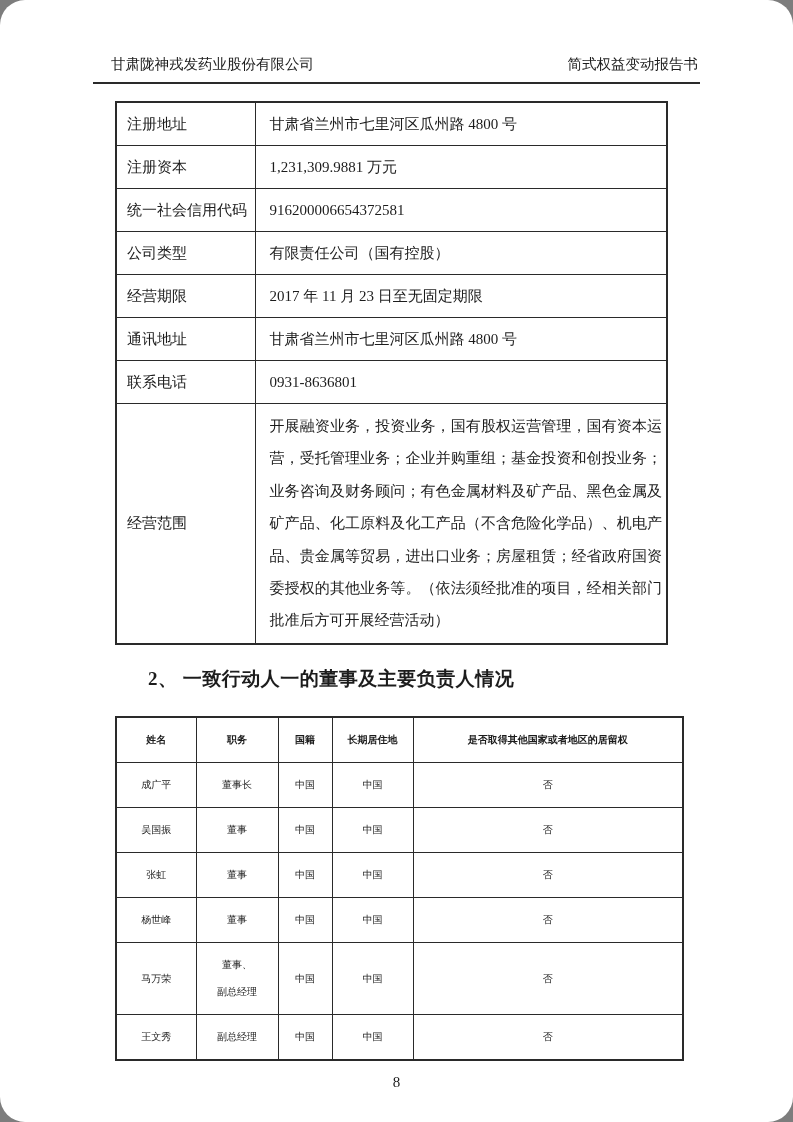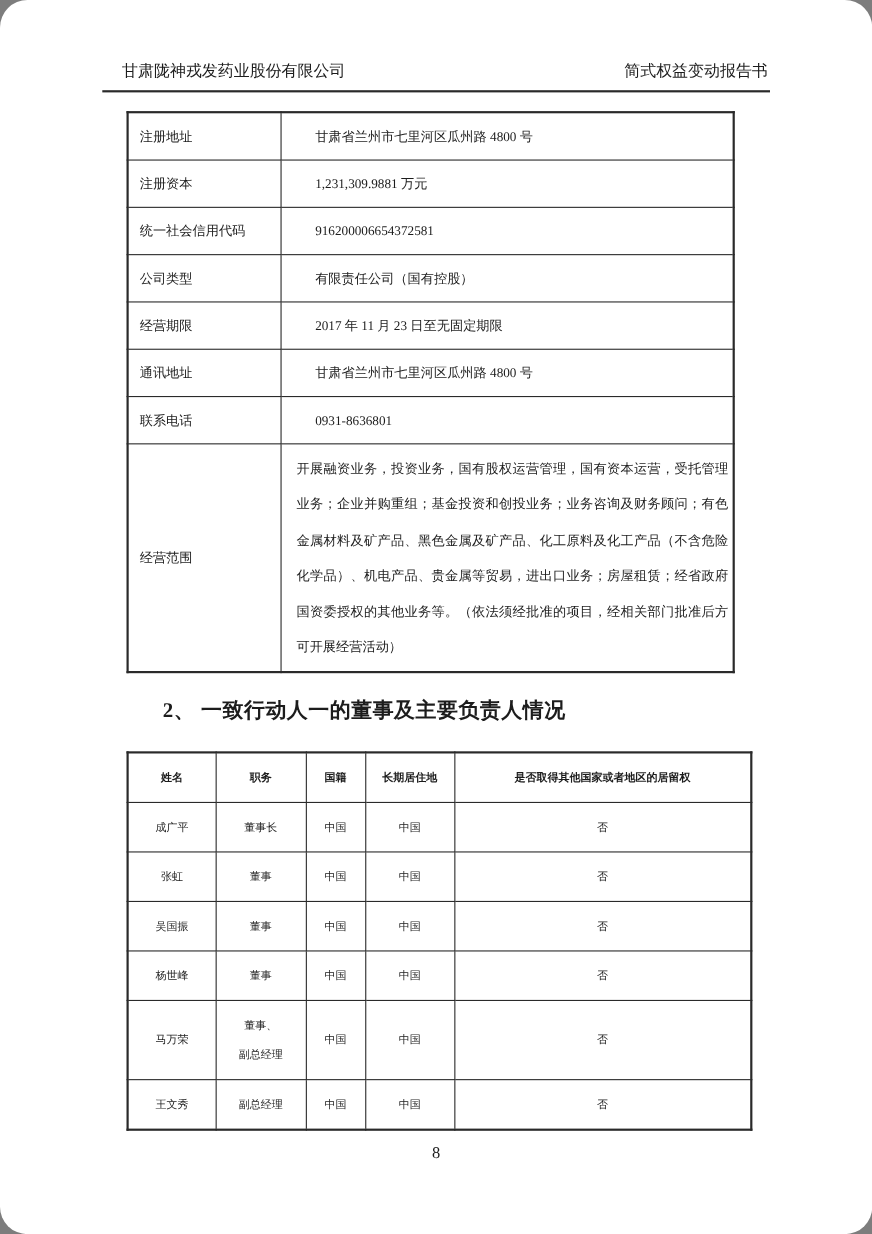--- a/index.html
+++ b/index.html
@@ -23,29 +23,29 @@
     justify-content: space-between;
     align-items: flex-end;
     font-size: 14.5px;
   }
   
   table { border-collapse: collapse; table-layout: fixed; }
   .t1 {
     margin: 17px 0 0 115px;
     width: 551px;
     border: 2px solid #2a2a2a;
-    font-size: 12px;
+    font-size: 15px;
   }
   .t1 td {
     border: 1px solid #2a2a2a;
     vertical-align: middle;
     overflow: hidden;
   }
   .t1 td.lbl { padding: 0 4px 0 10px; height: 42px; }
-  .t1 td.val { padding: 0 6px 0 31px; }
+  .t1 td.val { padding: 0 6px 0 14px; }
   .t1 tr.scope td.val {
     padding: 6px 4px 6px 14px;
     line-height: 32.4px;
     text-align: justify;
   }
   
   .heading {
     margin: 21px 0 0 148px;
     font-size: 19px;
     font-weight: bold;
@@ -146,28 +146,28 @@
       <th>是否取得其他国家或者地区的居留权</th>
     </tr>
     <tr>
       <td>成广平</td>
       <td>董事长</td>
       <td>中国</td>
       <td>中国</td>
       <td>否</td>
     </tr>
     <tr>
-      <td>张虹</td>
+      <td>吴国振</td>
       <td>董事</td>
       <td>中国</td>
       <td>中国</td>
       <td>否</td>
     </tr>
     <tr>
-      <td>吴国振</td>
+      <td>张虹</td>
       <td>董事</td>
       <td>中国</td>
       <td>中国</td>
       <td>否</td>
     </tr>
     <tr>
       <td>杨世峰</td>
       <td>董事</td>
       <td>中国</td>
       <td>中国</td>

